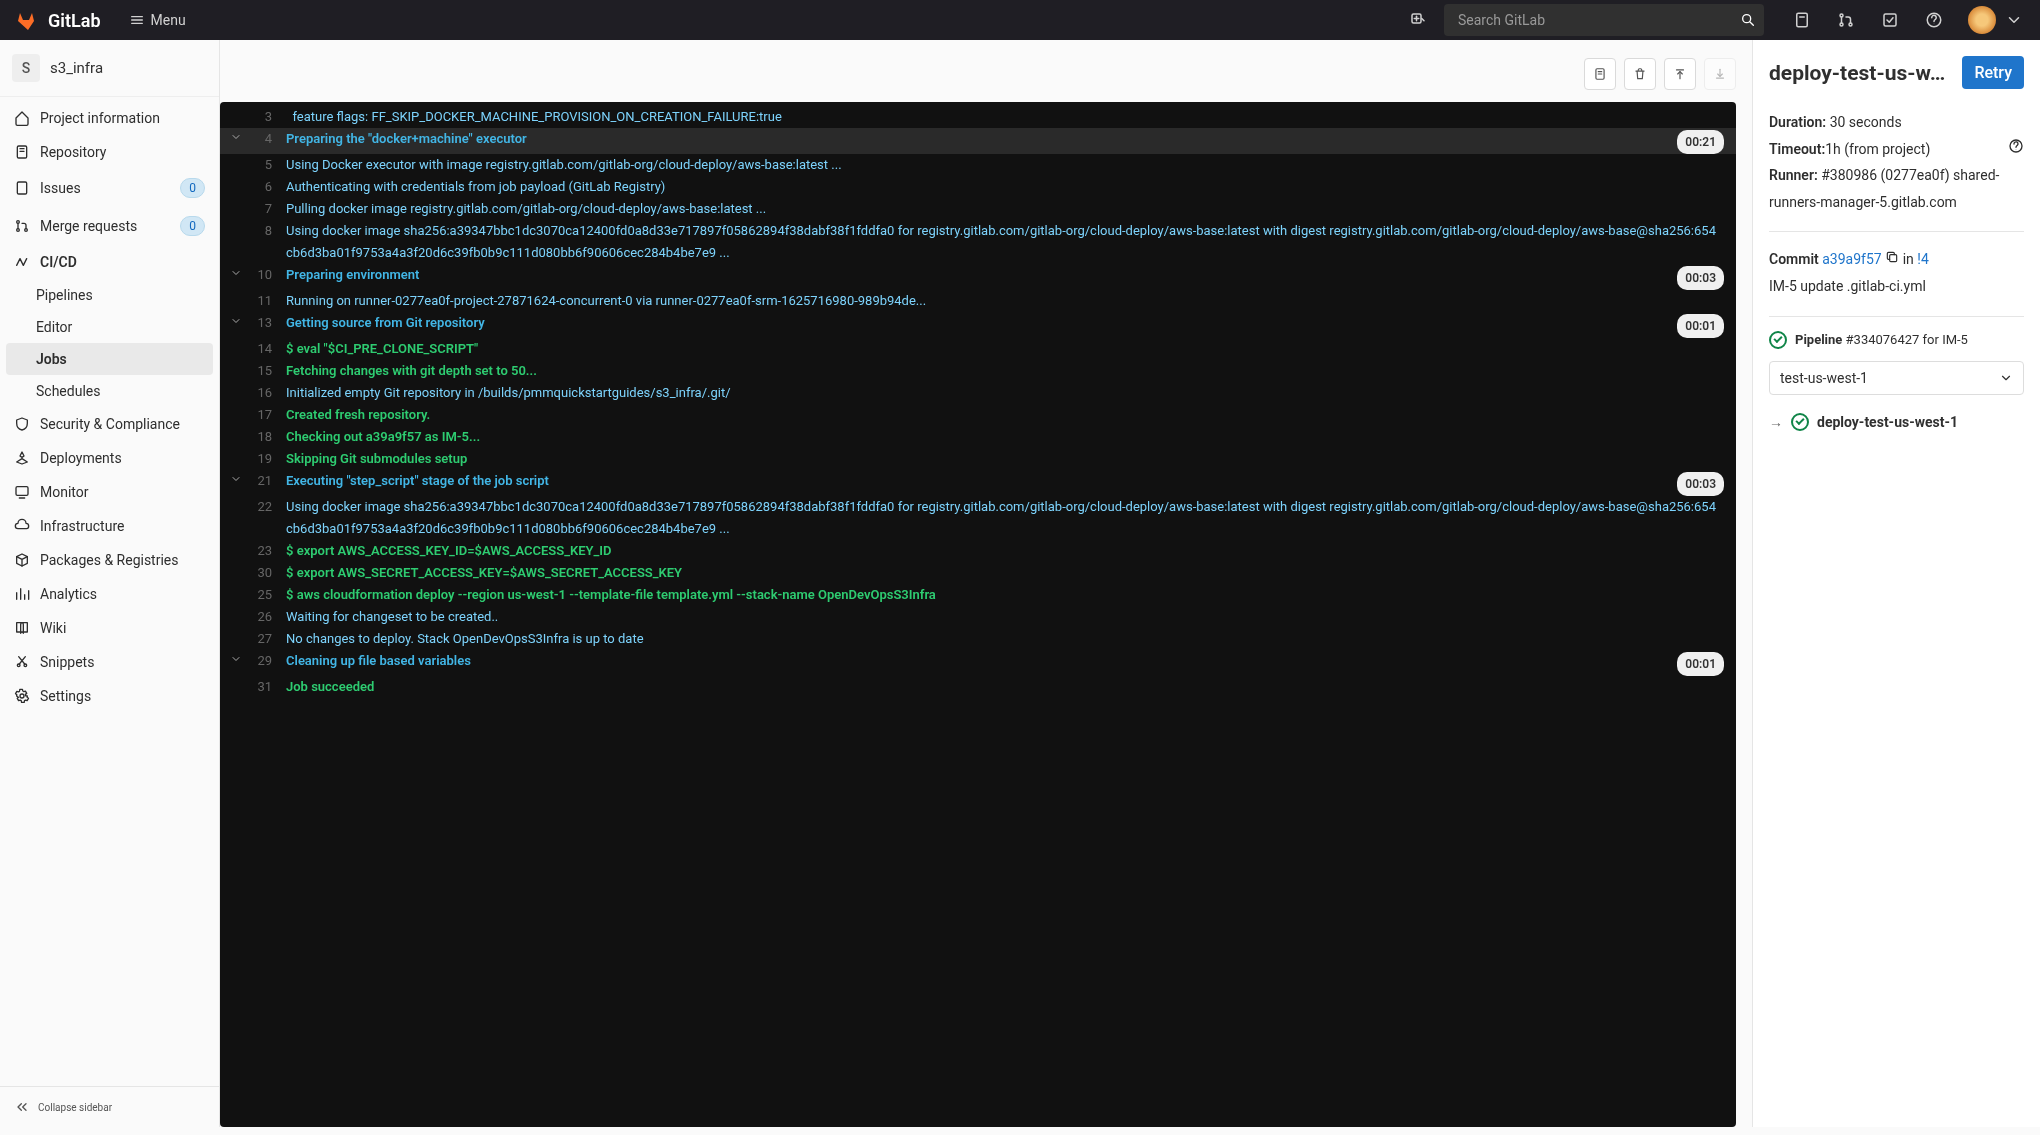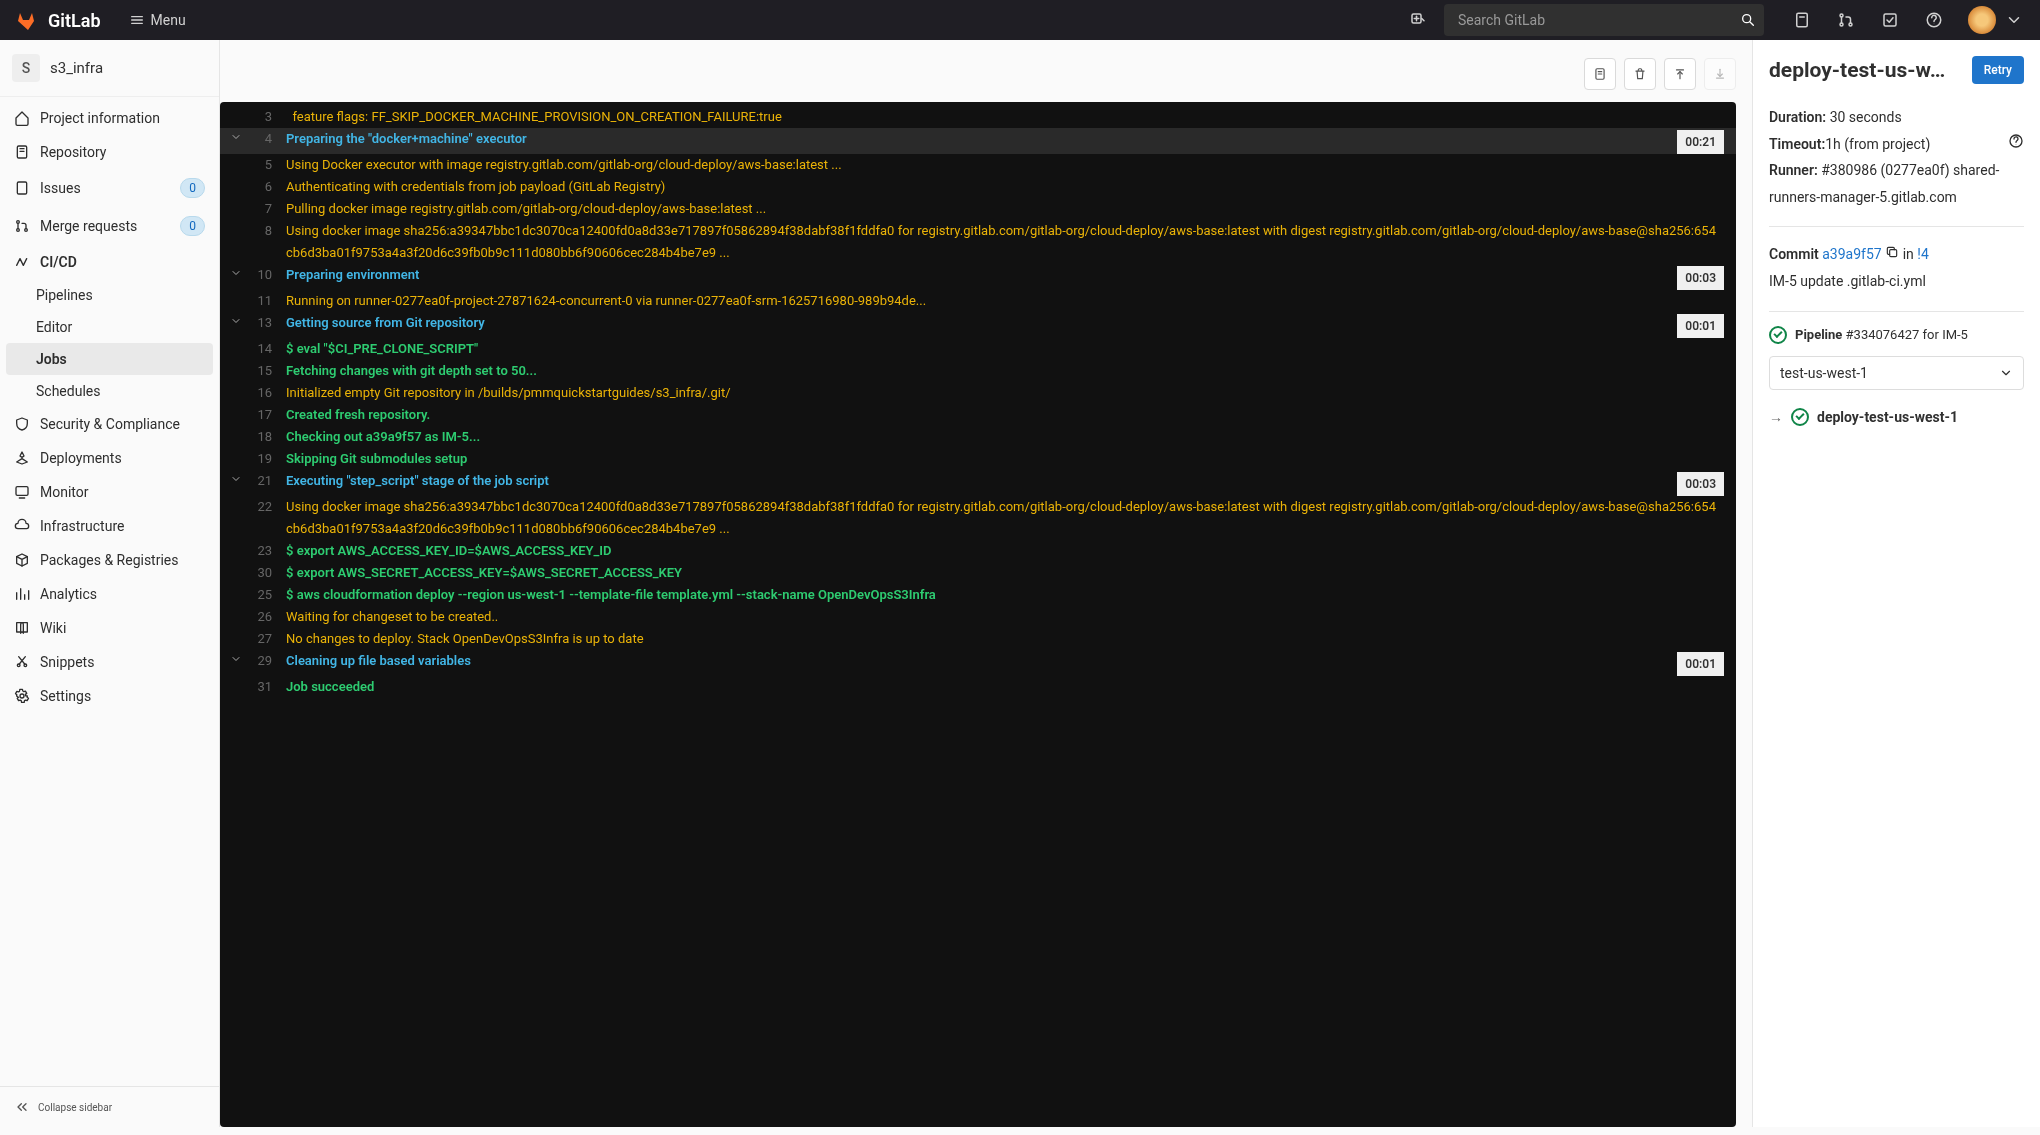--- a/index.html
+++ b/index.html
@@ -38,26 +38,26 @@
 .terminal{flex:1;background:#111;border-radius:4px;overflow-y:auto;font-family:"SFMono-Regular",Menlo,Consolas,monospace;font-size:13px;line-height:22px;color:#ddd;padding:4px 0}
 .tl{display:flex;align-items:flex-start;padding:0 12px 0 6px}
 .tl.sec{background:#2a2a2a;position:relative}
 .ln{width:40px;text-align:right;color:#666;padding-right:14px;flex-shrink:0;user-select:none}
 .chev{width:20px;color:#aaa;cursor:pointer;display:flex;align-items:center;justify-content:center;flex-shrink:0;padding-top:3px}
 .chev svg{width:12px;height:12px}
 .nochev{width:20px;flex-shrink:0}
 .txt{flex:1;white-space:pre-wrap;word-break:break-all;padding-right:8px}
 .c-cyan{color:#42b6e6;font-weight:600}
 .c-green{color:#2ecc71;font-weight:600}
-.c-white{color:#eab308}
-.timing{background:#f0f0f0;color:#333;font-size:12px;font-weight:600;padding:1px 8px;border-radius:0;flex-shrink:0;margin-top:2px}
+.c-white{color:#7dd3fc}
+.timing{background:#f0f0f0;color:#333;font-size:12px;font-weight:600;padding:1px 8px;border-radius:10px;flex-shrink:0;margin-top:2px}
 .right-panel{width:288px;border-left:1px solid #e5e5e5;background:#fff;padding:16px;overflow-y:auto}
 .rp-header{display:flex;align-items:center;justify-content:space-between;margin-bottom:20px}
 .rp-title{font-size:21px;font-weight:700;white-space:nowrap;overflow:hidden;text-overflow:ellipsis;flex:1}
-.retry-btn{background:#1f75cb;color:#fff;border:none;padding:7px 12px;border-radius:4px;font-size:12px;font-weight:500;cursor:pointer}
+.retry-btn{background:#1f75cb;color:#fff;border:none;padding:7px 12px;border-radius:4px;font-size:16px;font-weight:500;cursor:pointer}
 .meta{font-size:14px;line-height:1.9;margin-bottom:16px;color:#2e2e2e}
 .meta b{font-weight:600}
 .meta a{color:#1f75cb;text-decoration:none}
 .meta-row{display:flex;align-items:flex-start;}
 .hr{border:none;border-top:1px solid #e5e5e5;margin:14px 0}
 .pipeline-line{display:flex;align-items:center;gap:8px;font-size:13px;margin-bottom:12px}
 .status-ok{width:18px;height:18px;border:2px solid #108548;border-radius:50%;display:flex;align-items:center;justify-content:center;flex-shrink:0}
 .status-ok::after{content:"";width:6px;height:3px;border-left:2px solid #108548;border-bottom:2px solid #108548;transform:rotate(-45deg);position:relative;top:-1px}
 .select{border:1px solid #ddd;border-radius:4px;padding:8px 10px;font-size:14px;display:flex;align-items:center;justify-content:space-between;cursor:pointer}
 .job-link{display:flex;align-items:center;gap:8px;font-size:14px;font-weight:700;margin-top:18px}

